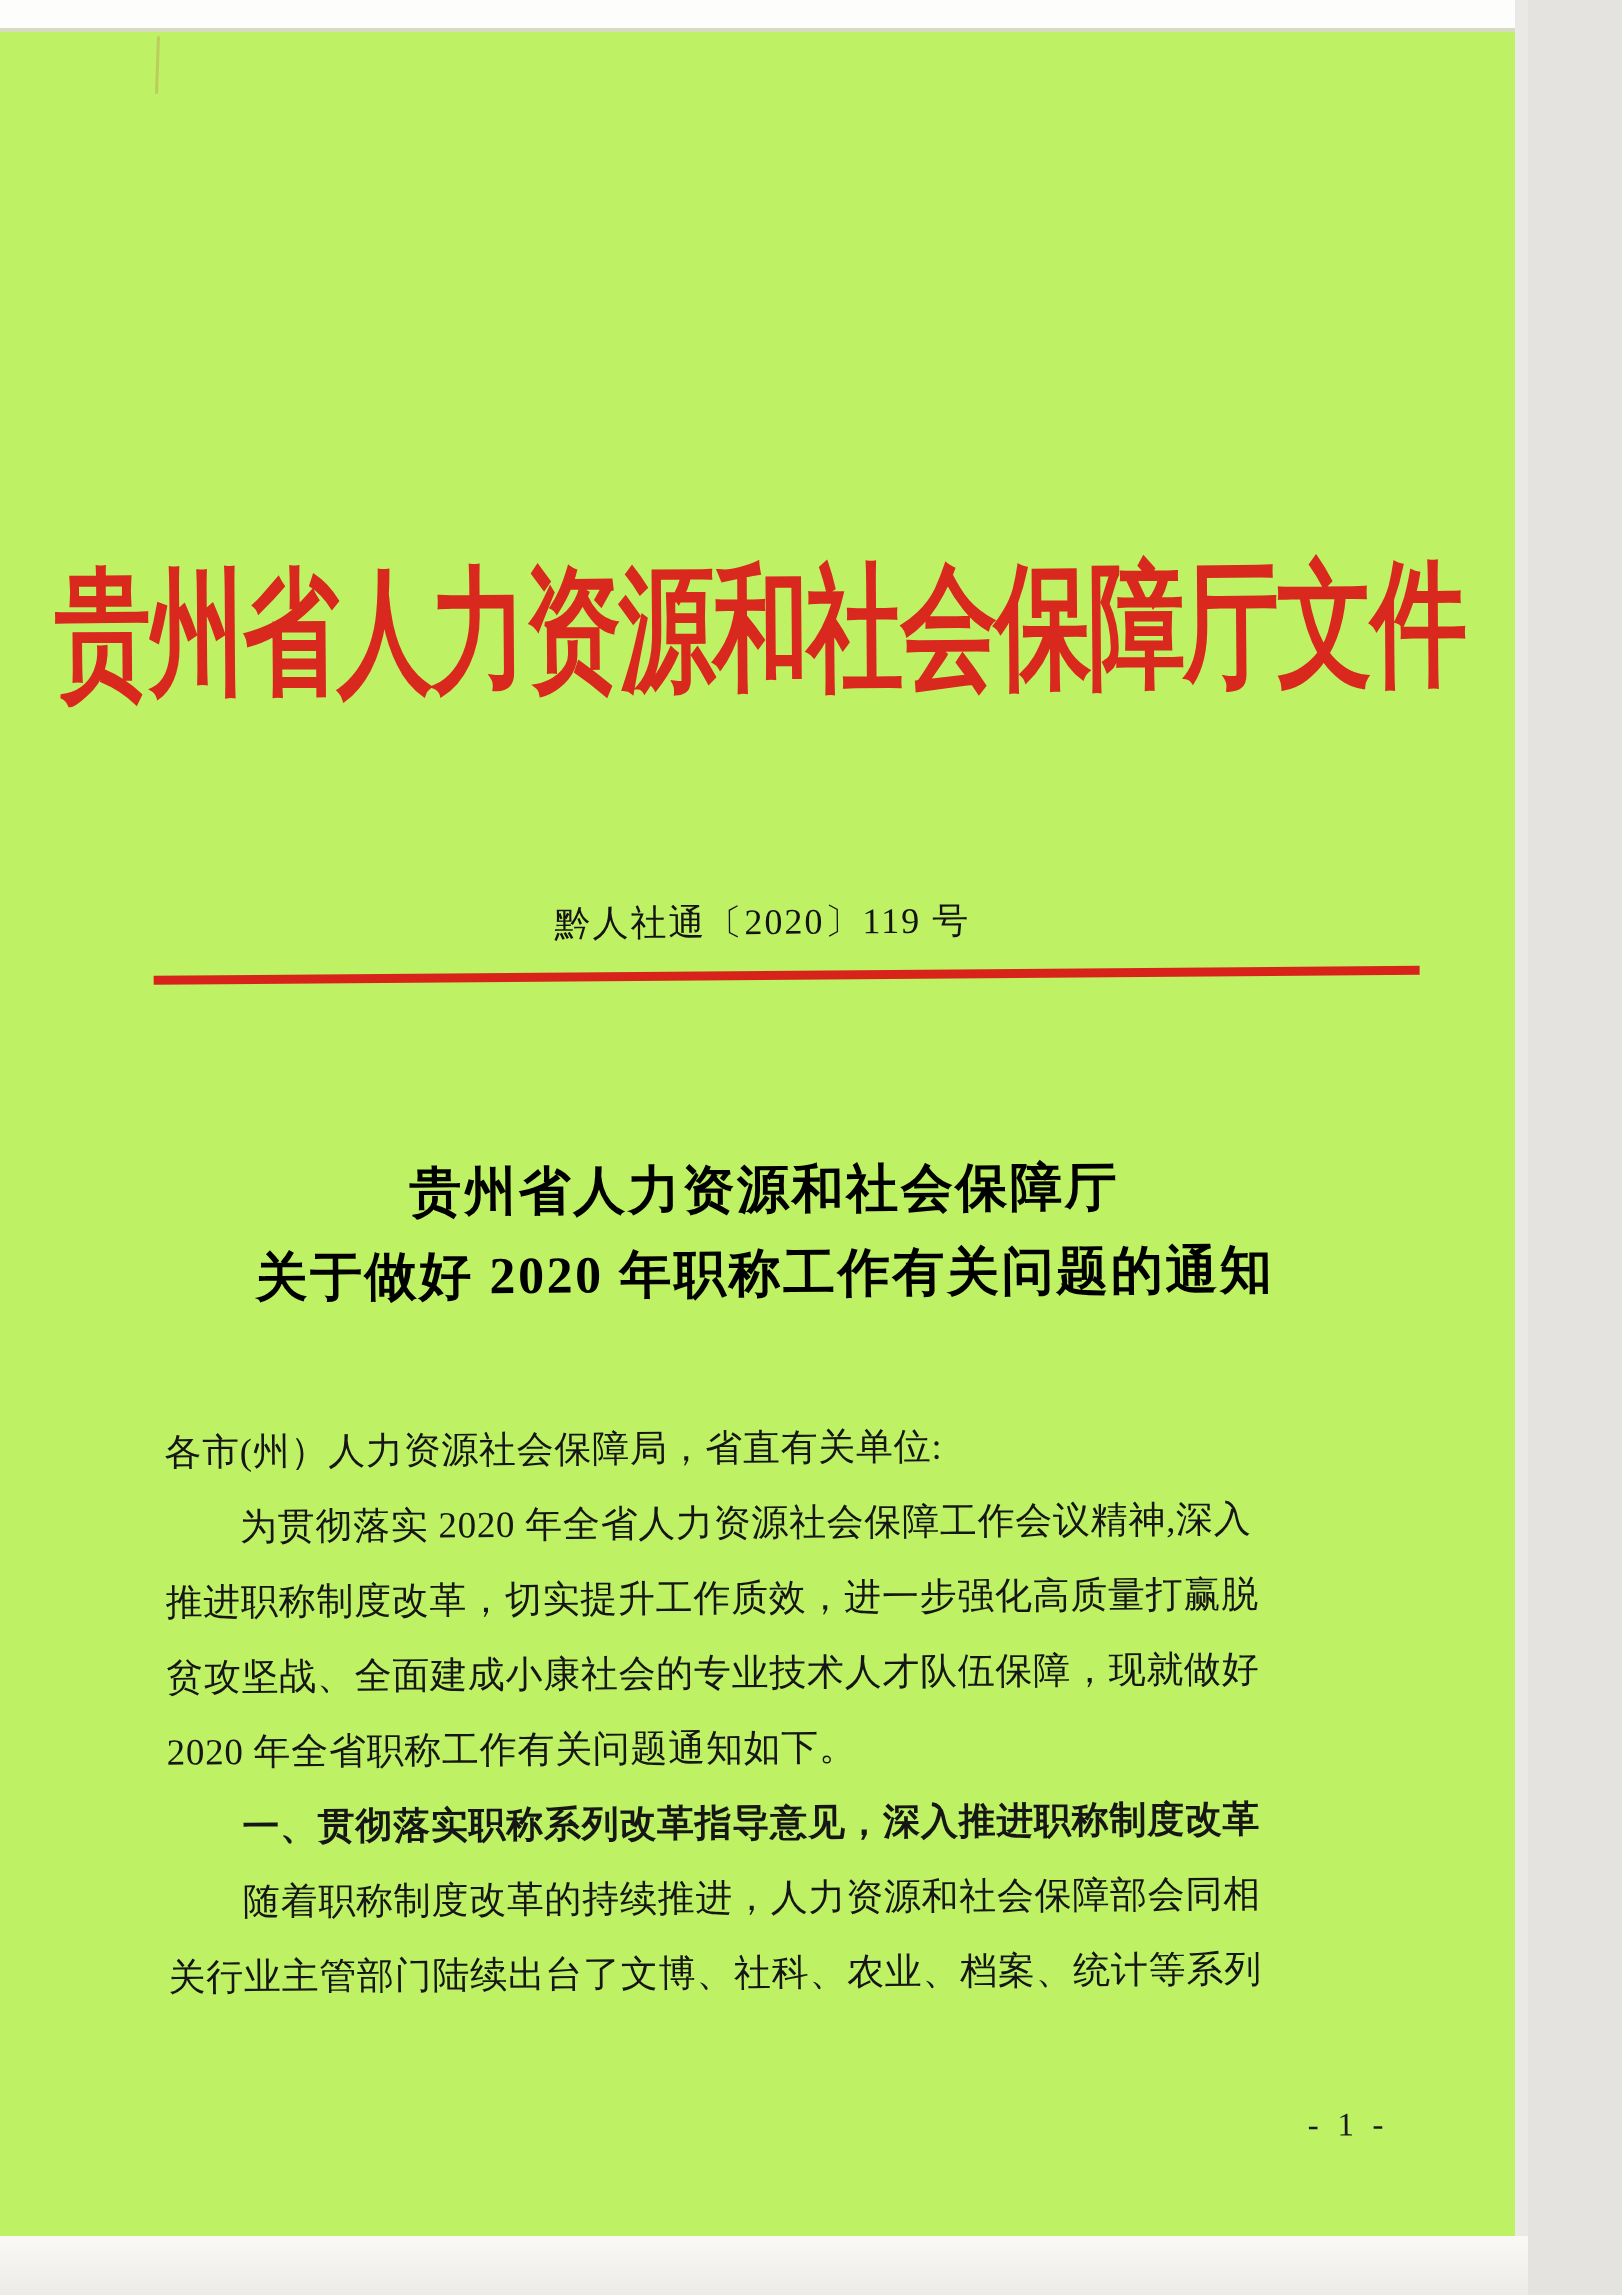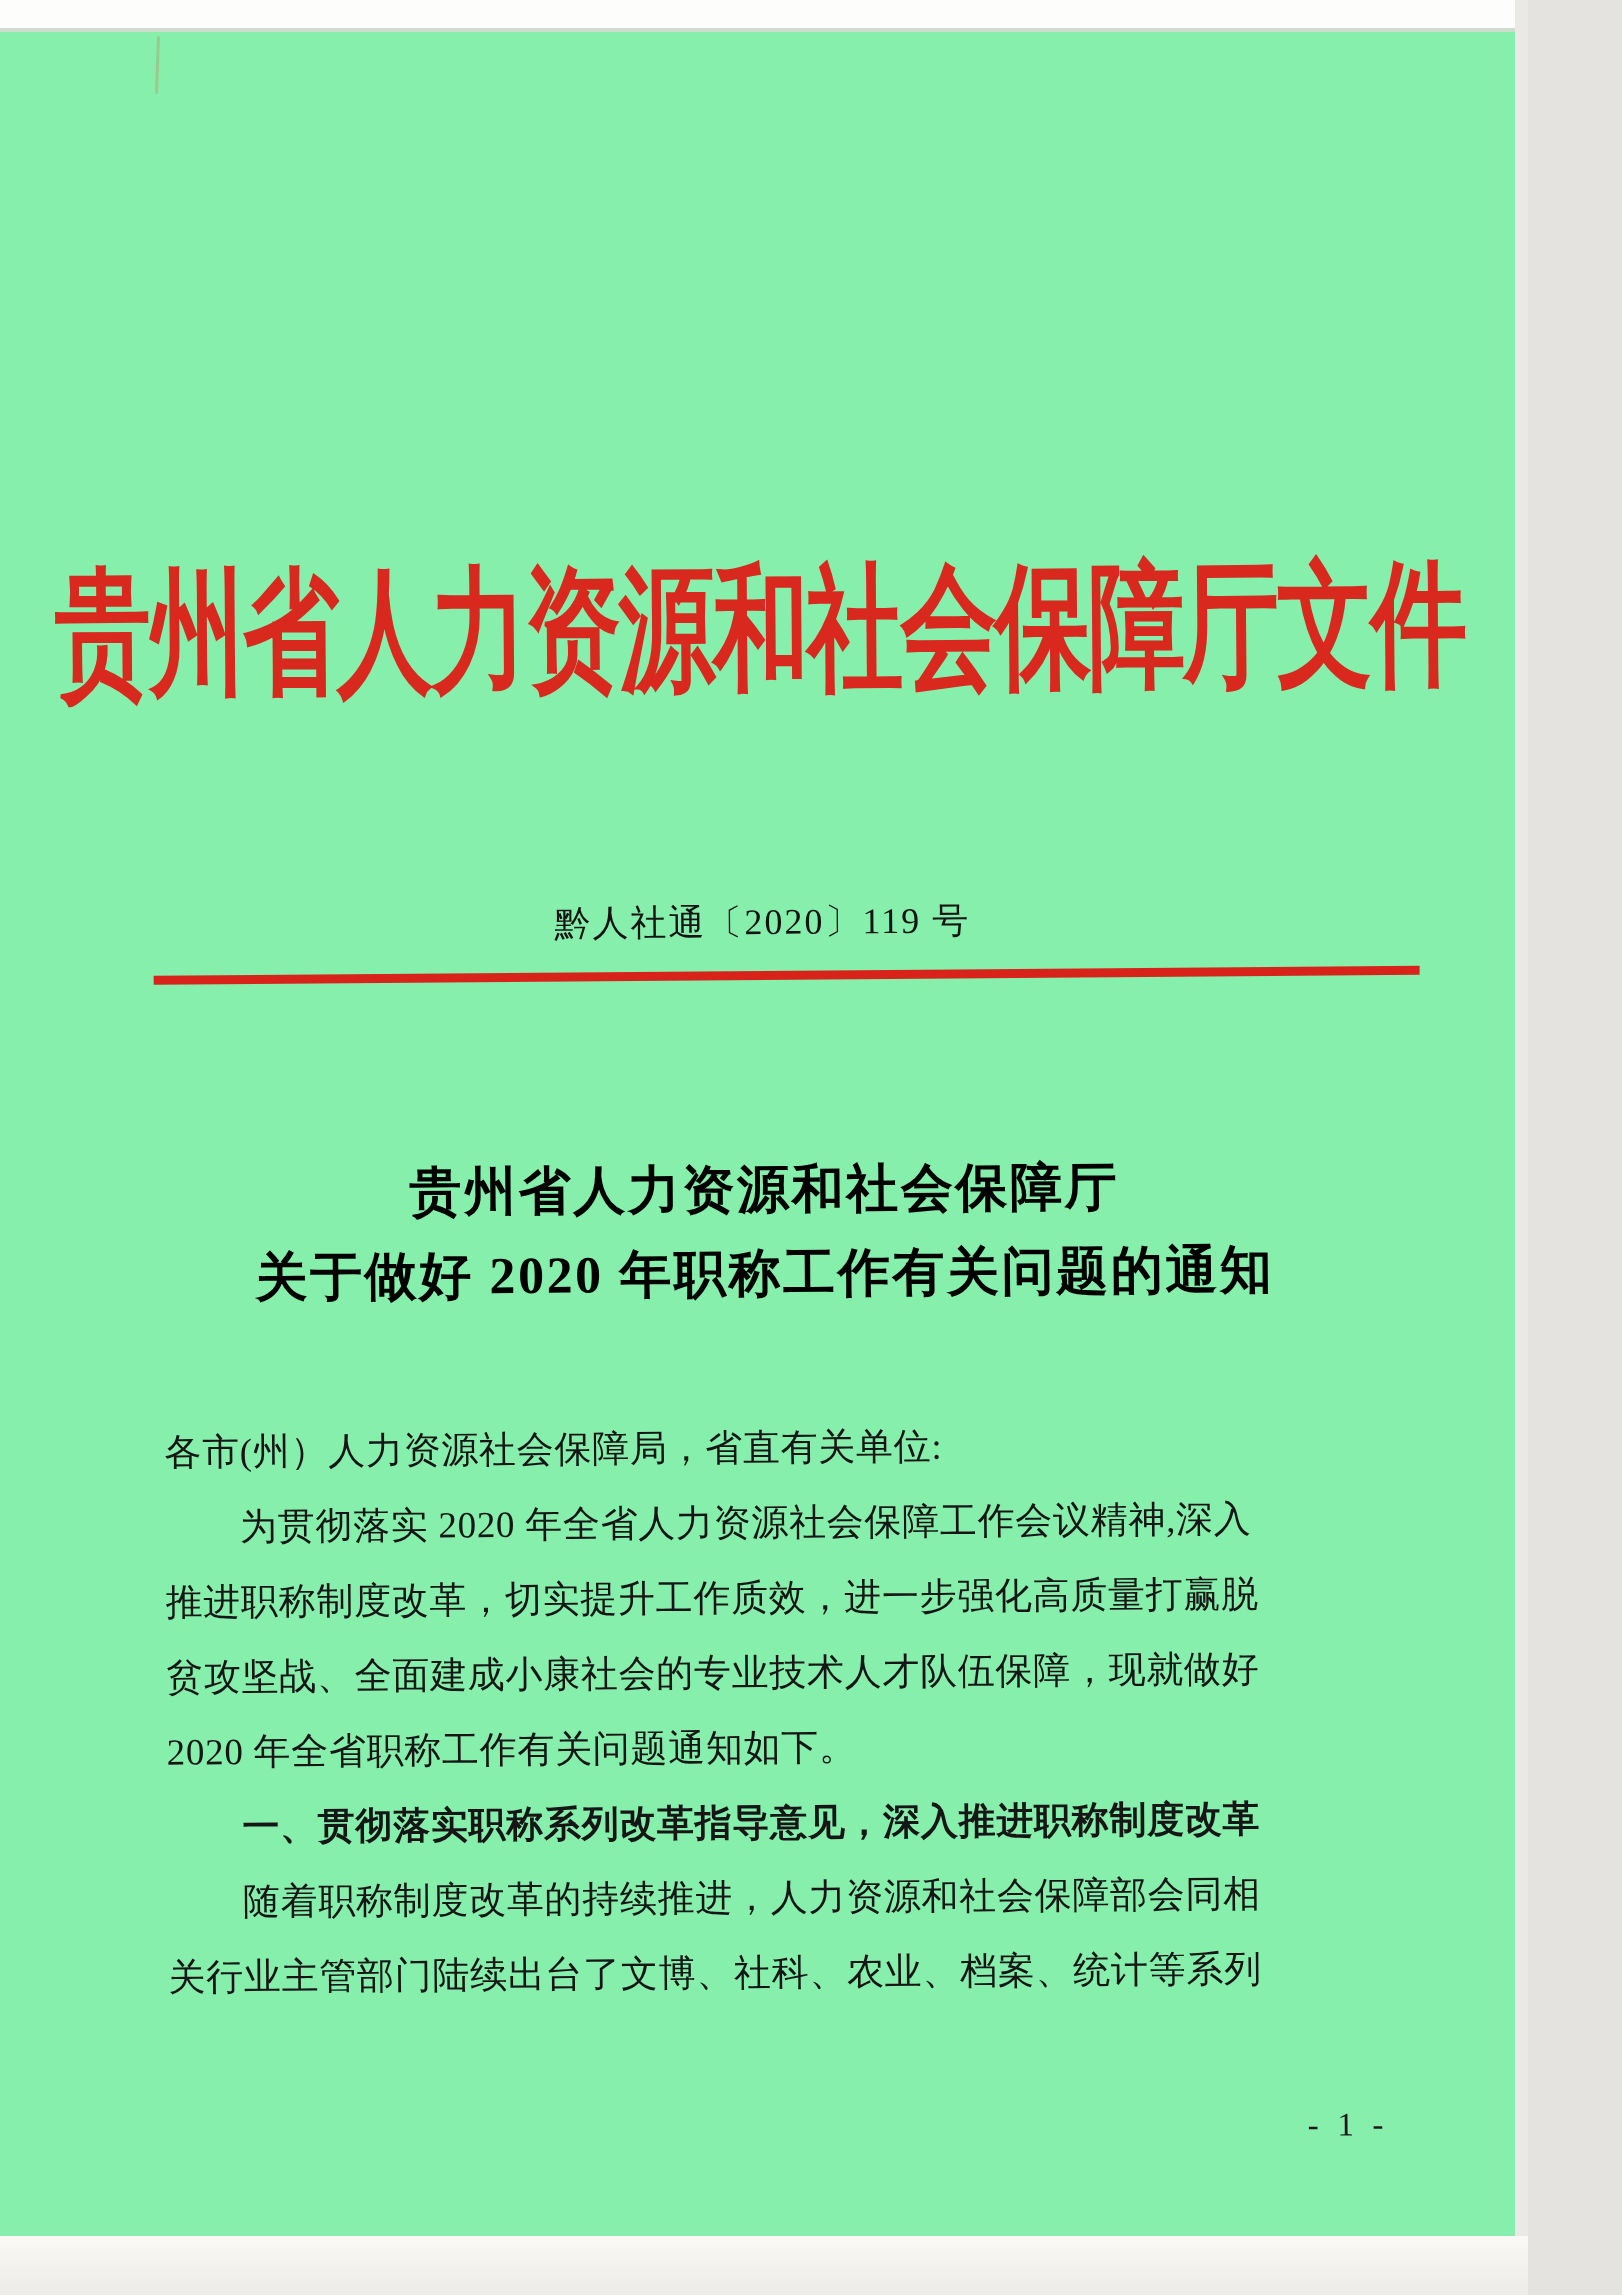--- a/index.html
+++ b/index.html
@@ -4,21 +4,21 @@
 <style>
   html, body {
     margin: 0;
     padding: 0;
     background: #e4e3df;
   }
   .page {
     position: relative;
     width: 1528px;
     height: 2295px;
-    background: #86efac;
+    background: #bef264;
     overflow: hidden;
     font-family: "Liberation Serif", serif;
   }
   
   .scan-edge-top {
     position: absolute;
     top: 27.5px; left: 0;
     width: 100%; height: 4.6px;
     background: #d9d8d4;
     opacity: .85;

